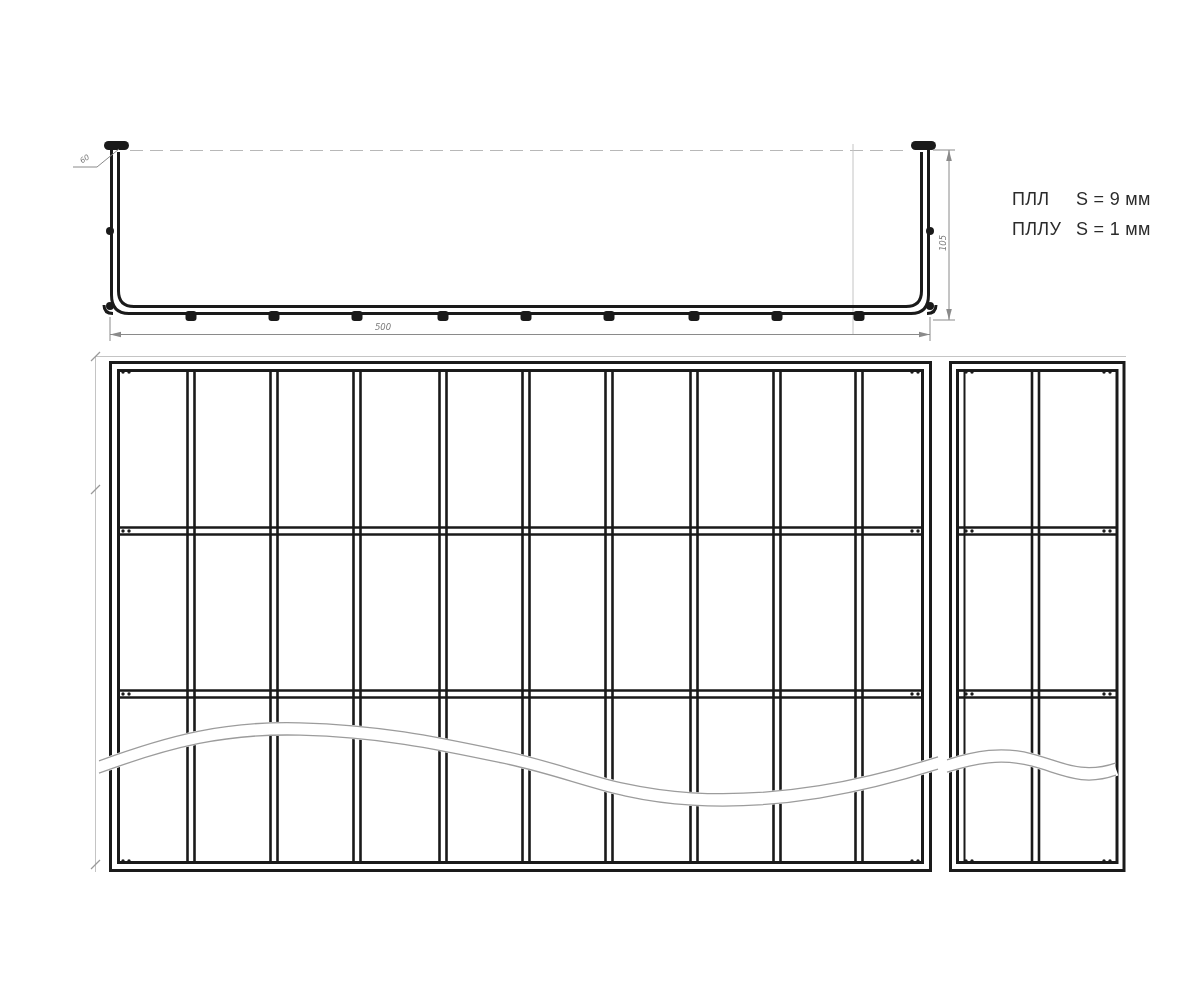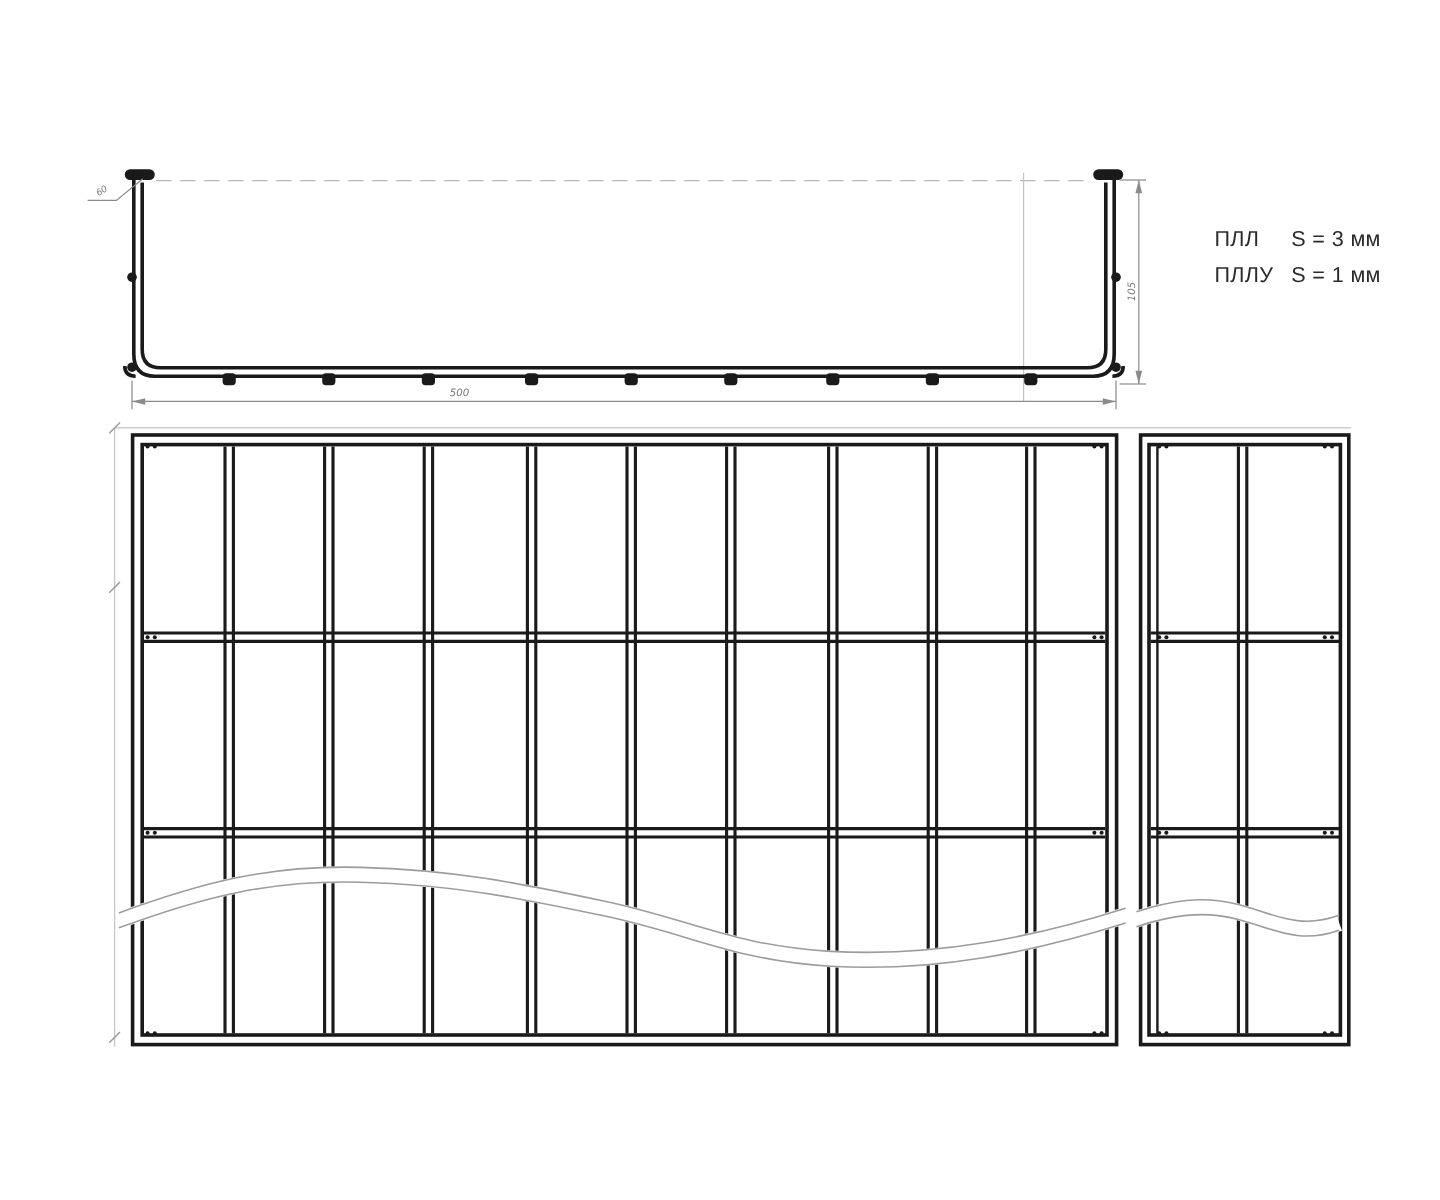--- a/index.html
+++ b/index.html
@@ -163,20 +163,20 @@
       <path d="M 947 766 C 975 757, 1002 752, 1032 760 C 1062 768, 1082 781, 1116 769" stroke="#ffffff" stroke-width="14"></path>
       <path d="M 947 766 C 975 757, 1002 752, 1032 760 C 1062 768, 1082 781, 1116 769" transform="translate(0,-6.2)" stroke="#9c9c9c" stroke-width="1.3"></path>
       <path d="M 947 766 C 975 757, 1002 752, 1032 760 C 1062 768, 1082 781, 1116 769" transform="translate(0,6.2)" stroke="#9c9c9c" stroke-width="1.3"></path>
     </g>
   </svg>
 
   
   <div class="spec">
     <div class="spec-row">
       <span class="lbl">ПЛЛ</span>
-      <span>S = 3 мм</span>
+      <span>S = 9 мм</span>
     </div>
     <div class="spec-row">
       <span class="lbl">ПЛЛУ</span>
       <span>S = 1 мм</span>
     </div>
   </div>
 </div>
 
 </body></html>

